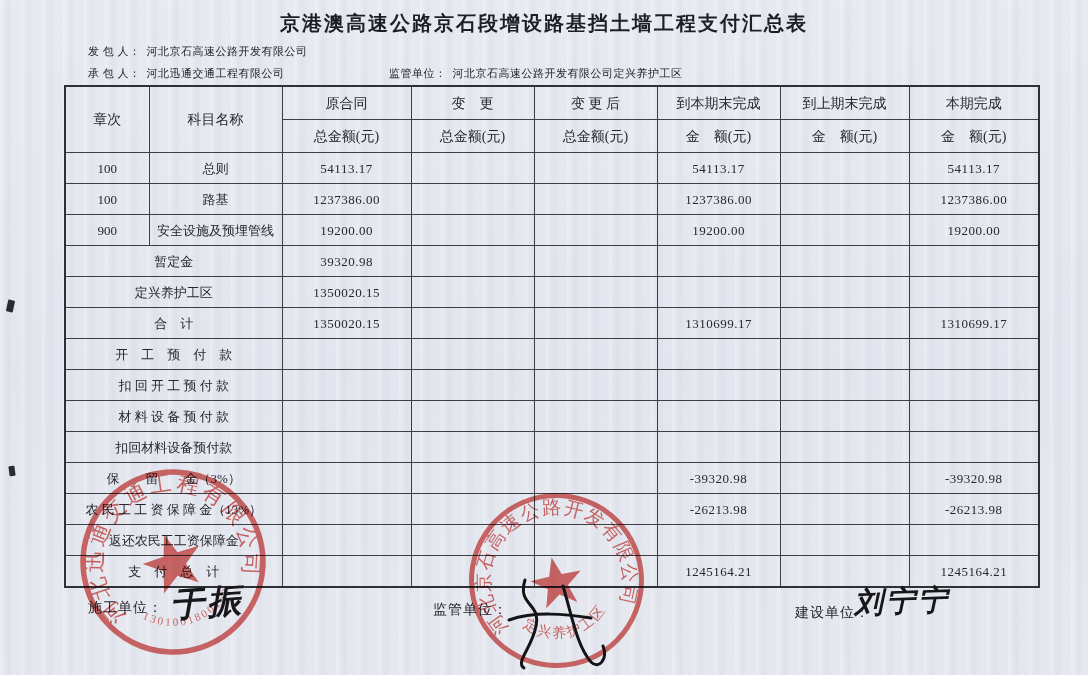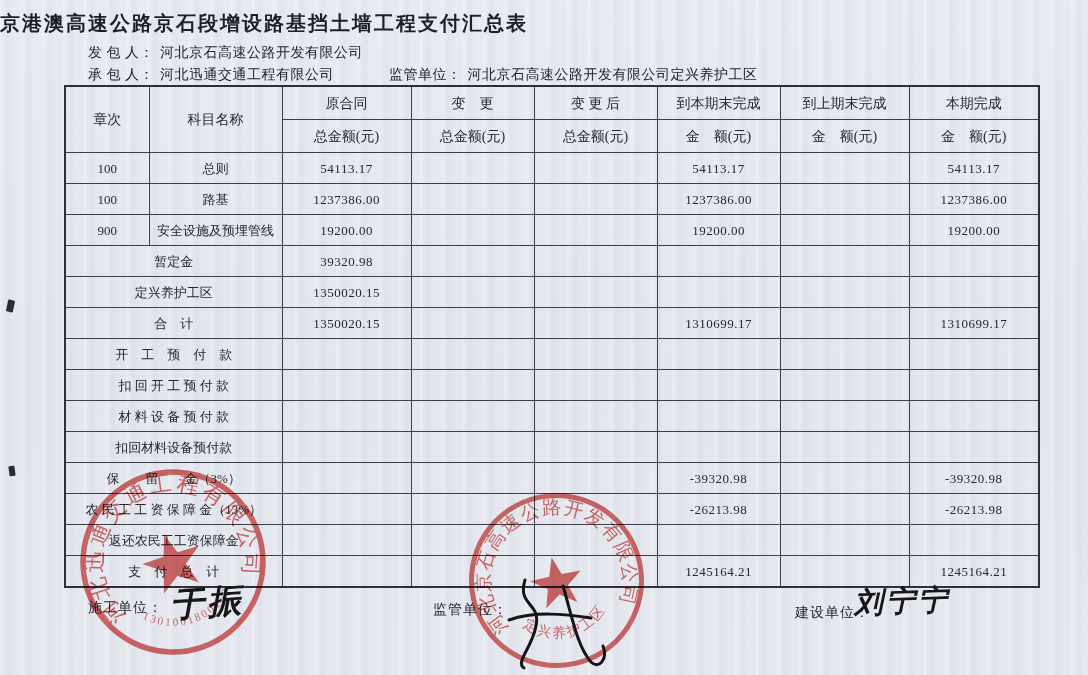--- a/index.html
+++ b/index.html
@@ -6,24 +6,24 @@
   body{
     width:1088px;height:675px;position:relative;overflow:hidden;
     background:#e4e7ee;
     background-image:
       repeating-linear-gradient(90deg, rgba(255,255,255,.30) 0px, rgba(255,255,255,0) 4px, rgba(162,174,198,.10) 8px, rgba(255,255,255,0) 13px, rgba(255,255,255,0) 21px),
       linear-gradient(180deg,#e7eaf1 0%,#e3e6ee 55%,#e6e8ef 100%);
     font-family:"Liberation Serif","DejaVu Serif",serif;
     color:#23232b;
   }
   .title{
-    position:absolute;top:10px;left:0;right:0;
+    position:absolute;top:10px;left:0;right:0;text-align:center;
     font-size:20px;font-weight:bold;letter-spacing:2px;color:#1e1e26;
   }
-  .meta-line{position:absolute;font-size:14px;letter-spacing:.5px;white-space:nowrap;}
+  .meta-line{position:absolute;font-size:11px;letter-spacing:.5px;white-space:nowrap;}
   #meta1{left:88px;top:44px;}
   #meta2{left:88px;top:66px;}
   #meta3{left:389px;top:66px;}
   .meta-label{margin-right:6px;}
   table#paytable{
     position:absolute;left:64px;top:85px;width:974px;
     border-collapse:collapse;table-layout:fixed;
     border:2.5px solid #2f2f36;
   }
   #paytable td{

